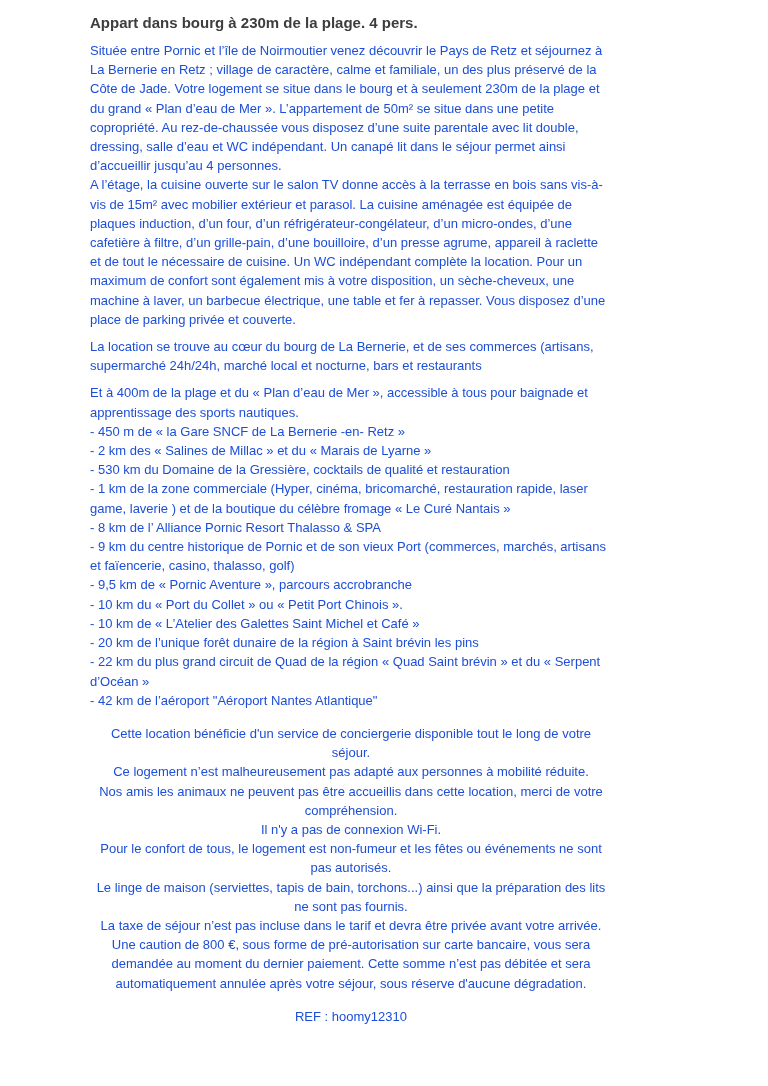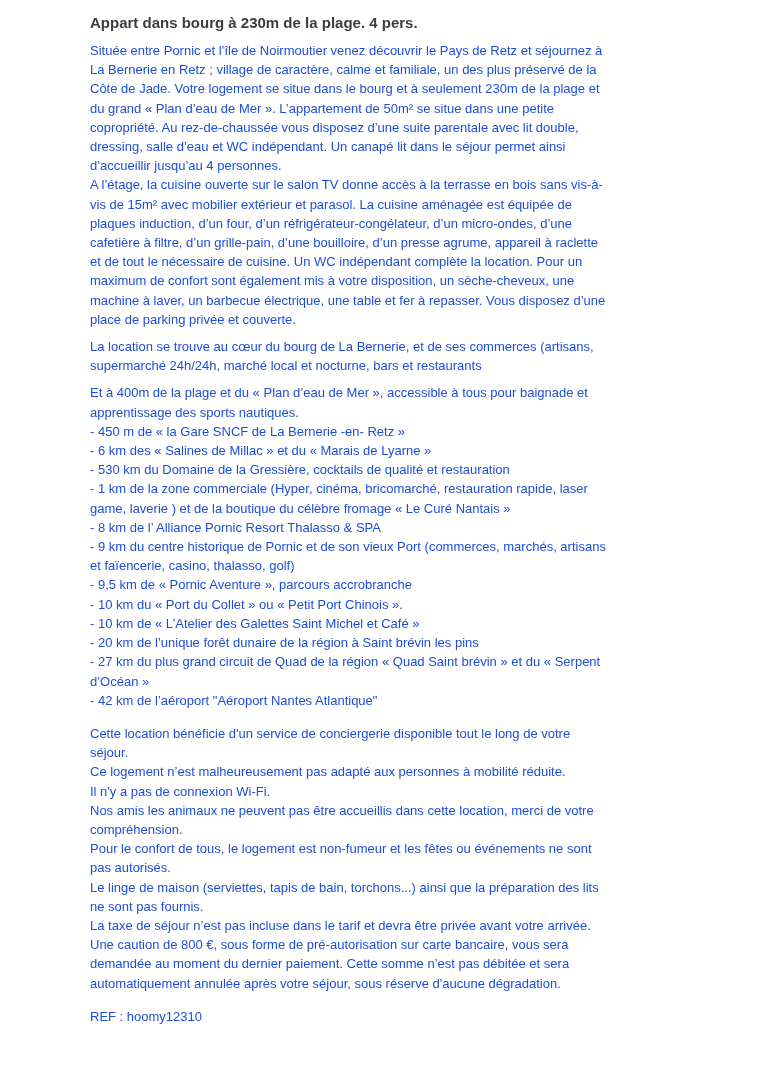--- a/index.html
+++ b/index.html
@@ -31,20 +31,21 @@
   }
   .text-block {
     font-size: 13px;
     line-height: 19.2px;
     color: #1d4ed8;
     margin: 0 0 8px 0;
     max-width: 606px;
   }
   .text-block.gap-before {
     margin-top: 14px;
+    text-align: center;
   }
   .text-line {
     display: block;
   }
 </style>
 </head>
 <body>
 
 <div class="page">
   <h1 class="listing-title">Appart dans bourg à 230m de la plage. 4 pers.</h1>
@@ -52,37 +53,37 @@
       <div class="text-block">
         <span class="text-line">Située entre Pornic et l’île de Noirmoutier venez découvrir le Pays de Retz et séjournez à La Bernerie en Retz ; village de caractère, calme et familiale, un des plus préservé de la Côte de Jade. Votre logement se situe dans le bourg et à seulement 230m de la plage et du grand « Plan d’eau de Mer ».  L’appartement de 50m² se situe dans une petite copropriété. Au rez-de-chaussée vous disposez d’une suite parentale avec lit double, dressing, salle d’eau et WC indépendant. Un canapé lit dans le séjour permet ainsi d’accueillir jusqu’au 4 personnes.</span>
         <span class="text-line">A l’étage, la cuisine ouverte sur le salon TV donne accès à la terrasse en bois sans vis-à-vis de 15m² avec mobilier extérieur et parasol. La cuisine aménagée est équipée de plaques induction, d’un four, d’un réfrigérateur-congélateur, d’un micro-ondes, d’une cafetière à filtre, d’un grille-pain, d’une bouilloire, d’un presse agrume, appareil à raclette et de tout le nécessaire de cuisine. Un WC indépendant complète la location. Pour un maximum de confort sont également mis à votre disposition, un sèche-cheveux, une machine à laver, un barbecue électrique, une table et fer à repasser. Vous disposez d’une place de parking privée et couverte.</span>
       </div>
       <div class="text-block">
         <span class="text-line">La location se trouve au cœur du bourg de La Bernerie, et de ses commerces (artisans, supermarché 24h/24h, marché local et nocturne, bars et restaurants</span>
       </div>
       <div class="text-block">
         <span class="text-line">Et à 400m de la plage et du « Plan d’eau de Mer », accessible à tous pour baignade et apprentissage des sports nautiques.</span>
         <span class="text-line">- 450 m de « la Gare SNCF de La Bernerie -en- Retz »</span>
-        <span class="text-line">- 6 km des « Salines de Millac » et du « Marais de Lyarne »</span>
+        <span class="text-line">- 2 km des « Salines de Millac » et du « Marais de Lyarne »</span>
         <span class="text-line">- 530 km du Domaine de la Gressière, cocktails de qualité et restauration</span>
         <span class="text-line">- 1 km de la zone commerciale (Hyper, cinéma, bricomarché, restauration rapide, laser game, laverie ) et de la boutique du célèbre fromage « Le Curé Nantais »</span>
         <span class="text-line">- 8 km de l’ Alliance Pornic Resort Thalasso &amp; SPA</span>
         <span class="text-line">- 9 km du centre historique de Pornic et de son vieux Port (commerces, marchés, artisans et faïencerie, casino, thalasso, golf)</span>
         <span class="text-line">- 9,5 km de « Pornic Aventure », parcours accrobranche</span>
         <span class="text-line">- 10 km du « Port du Collet » ou « Petit Port Chinois ».</span>
         <span class="text-line">- 10 km de « L’Atelier des Galettes Saint Michel et Café »</span>
         <span class="text-line">- 20 km de l’unique forêt dunaire de la région à Saint brévin les pins</span>
-        <span class="text-line">- 27 km du plus grand circuit de Quad de la région « Quad Saint brévin » et du « Serpent d’Océan »</span>
+        <span class="text-line">- 22 km du plus grand circuit de Quad de la région « Quad Saint brévin » et du « Serpent d’Océan »</span>
         <span class="text-line">- 42 km de l’aéroport "Aéroport Nantes Atlantique"</span>
       </div>
       <div class="text-block gap-before">
         <span class="text-line">Cette location bénéficie d'un service de conciergerie disponible tout le long de votre séjour.</span>
         <span class="text-line">Ce logement n’est malheureusement pas adapté aux personnes à mobilité réduite.</span>
+        <span class="text-line">Nos amis les animaux ne peuvent pas être accueillis dans cette location, merci de votre compréhension.</span>
         <span class="text-line">Il n'y a pas de connexion Wi-Fi.</span>
-        <span class="text-line">Nos amis les animaux ne peuvent pas être accueillis dans cette location, merci de votre compréhension.</span>
         <span class="text-line">Pour le confort de tous, le logement est non-fumeur et les fêtes ou événements ne sont pas autorisés.</span>
         <span class="text-line">Le linge de maison (serviettes, tapis de bain, torchons...) ainsi que la préparation des lits ne sont pas fournis.</span>
         <span class="text-line">La taxe de séjour n’est pas incluse dans le tarif et devra être privée avant votre arrivée.</span>
         <span class="text-line">Une caution de 800 €, sous forme de pré-autorisation sur carte bancaire, vous sera demandée au moment du dernier paiement. Cette somme n’est pas débitée et sera automatiquement annulée après votre séjour, sous réserve d'aucune dégradation.</span>
       </div>
       <div class="text-block gap-before">
         <span class="text-line">REF : hoomy12310</span>
       </div>
     </div>
 </div>

